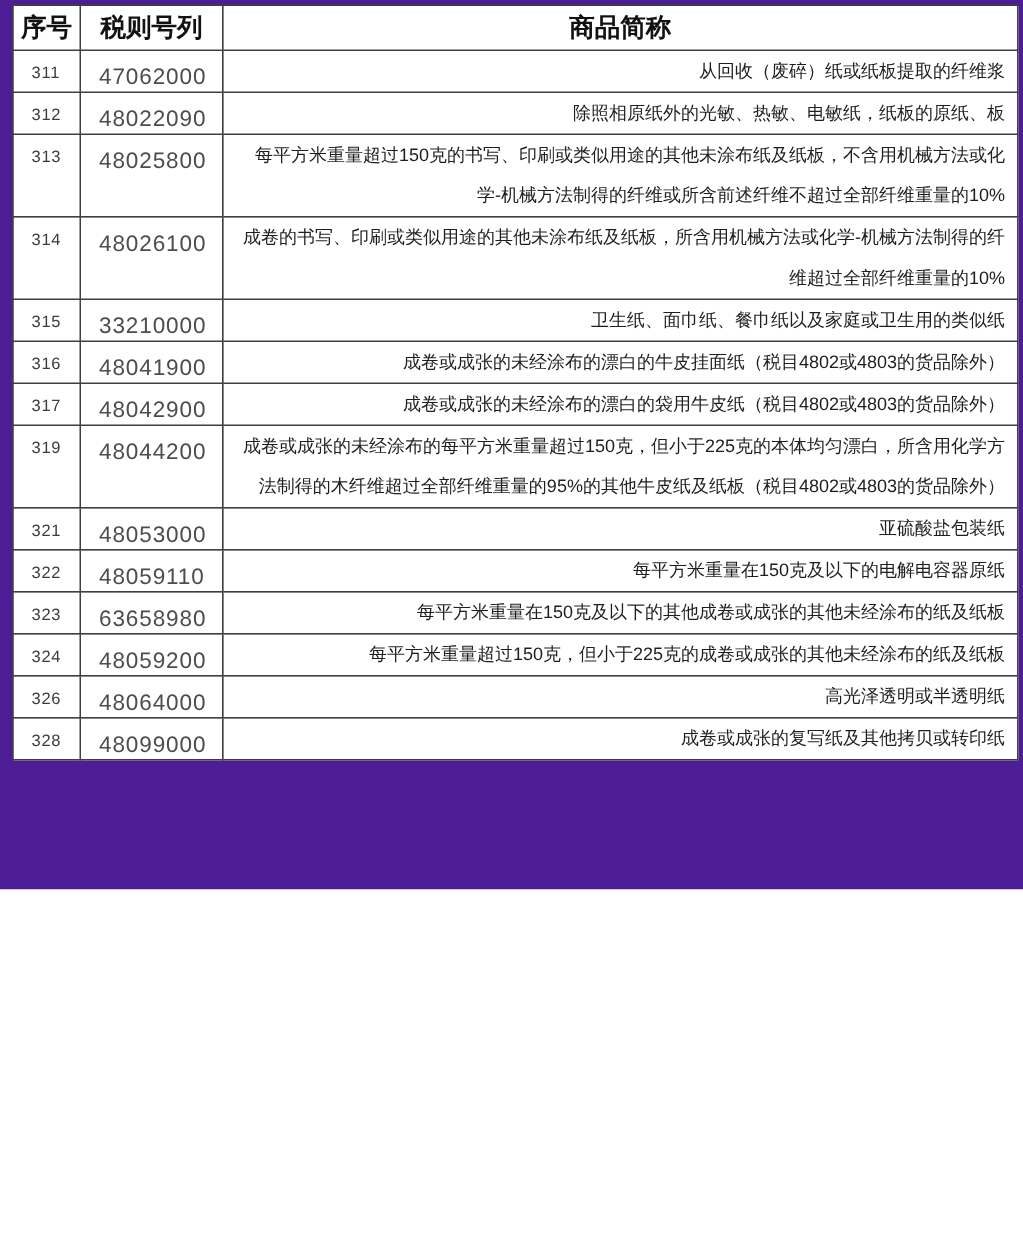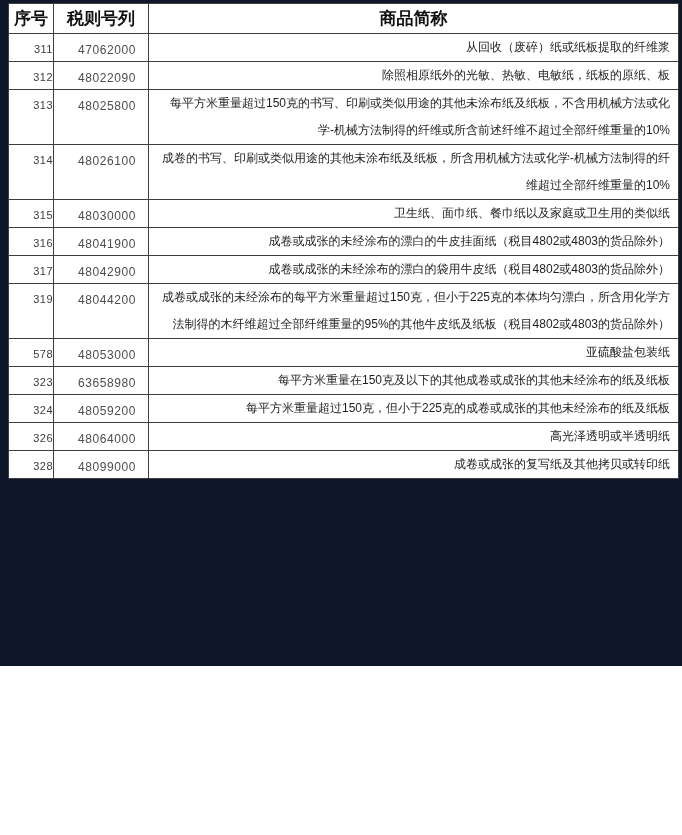--- a/index.html
+++ b/index.html
@@ -4,23 +4,23 @@
 <style>
   * { box-sizing: border-box; margin: 0; padding: 0; }
   html, body { background: #ffffff; }
   body {
     font-family: "Liberation Sans", "DejaVu Sans", sans-serif;
     color: #222;
   }
   .page {
     position: relative;
     width: 682px;
-    height: 666px;
+    height: 593px;
     overflow: hidden;
-    background: #0f172a;
+    background: #4c1d95;
     padding: 3px 4px 0 8px;
   }
   table.tariff {
     width: 670px;
     border-collapse: collapse;
     table-layout: fixed;
   }
   table.tariff th,
   table.tariff td {
     border: 1px solid #3f3f3f;
@@ -34,28 +34,26 @@
     text-align: center;
     height: 30px;
     vertical-align: middle;
     padding: 2px 0;
   }
   td.cell-no {
     font-size: 11px;
     color: #3c3c3c;
     padding: 9px 0 0 12px;
     letter-spacing: 0.5px;
-    text-align: right;
   }
   td.cell-code {
-    font-size: 12px;
+    font-size: 15px;
     color: #4d4d4d;
     padding: 9px 0 0 12px;
     letter-spacing: 0.6px;
-    text-align: center;
   }
   td.cell-desc {
     font-size: 12px;
     color: #1e1e1e;
     line-height: 27px;
     padding: 0 8px 0 7px;
     text-align: right;
     word-break: break-all;
   }
   .watermark {
@@ -106,42 +104,47 @@
           <td class="cell-code">48025800</td>
           <td class="cell-desc">每平方米重量超过150克的书写、印刷或类似用途的其他未涂布纸及纸板，不含用机械方法或化学-机械方法制得的纤维或所含前述纤维不超过全部纤维重量的10%</td>
         </tr>
         <tr>
           <td class="cell-no">314</td>
           <td class="cell-code">48026100</td>
           <td class="cell-desc">成卷的书写、印刷或类似用途的其他未涂布纸及纸板，所含用机械方法或化学-机械方法制得的纤维超过全部纤维重量的10%</td>
         </tr>
         <tr>
           <td class="cell-no">315</td>
-          <td class="cell-code">48030000</td>
+          <td class="cell-code">33210000</td>
           <td class="cell-desc">卫生纸、面巾纸、餐巾纸以及家庭或卫生用的类似纸</td>
         </tr>
         <tr>
           <td class="cell-no">316</td>
           <td class="cell-code">48041900</td>
           <td class="cell-desc">成卷或成张的未经涂布的漂白的牛皮挂面纸（税目4802或4803的货品除外）</td>
         </tr>
         <tr>
           <td class="cell-no">317</td>
           <td class="cell-code">48042900</td>
           <td class="cell-desc">成卷或成张的未经涂布的漂白的袋用牛皮纸（税目4802或4803的货品除外）</td>
         </tr>
         <tr>
           <td class="cell-no">319</td>
           <td class="cell-code">48044200</td>
           <td class="cell-desc">成卷或成张的未经涂布的每平方米重量超过150克，但小于225克的本体均匀漂白，所含用化学方法制得的木纤维超过全部纤维重量的95%的其他牛皮纸及纸板（税目4802或4803的货品除外）</td>
         </tr>
         <tr>
-          <td class="cell-no">578</td>
+          <td class="cell-no">321</td>
           <td class="cell-code">48053000</td>
           <td class="cell-desc">亚硫酸盐包装纸</td>
+        </tr>
+        <tr>
+          <td class="cell-no">322</td>
+          <td class="cell-code">48059110</td>
+          <td class="cell-desc">每平方米重量在150克及以下的电解电容器原纸</td>
         </tr>
         <tr>
           <td class="cell-no">323</td>
           <td class="cell-code">63658980</td>
           <td class="cell-desc">每平方米重量在150克及以下的其他成卷或成张的其他未经涂布的纸及纸板</td>
         </tr>
         <tr>
           <td class="cell-no">324</td>
           <td class="cell-code">48059200</td>
           <td class="cell-desc">每平方米重量超过150克，但小于225克的成卷或成张的其他未经涂布的纸及纸板</td>

